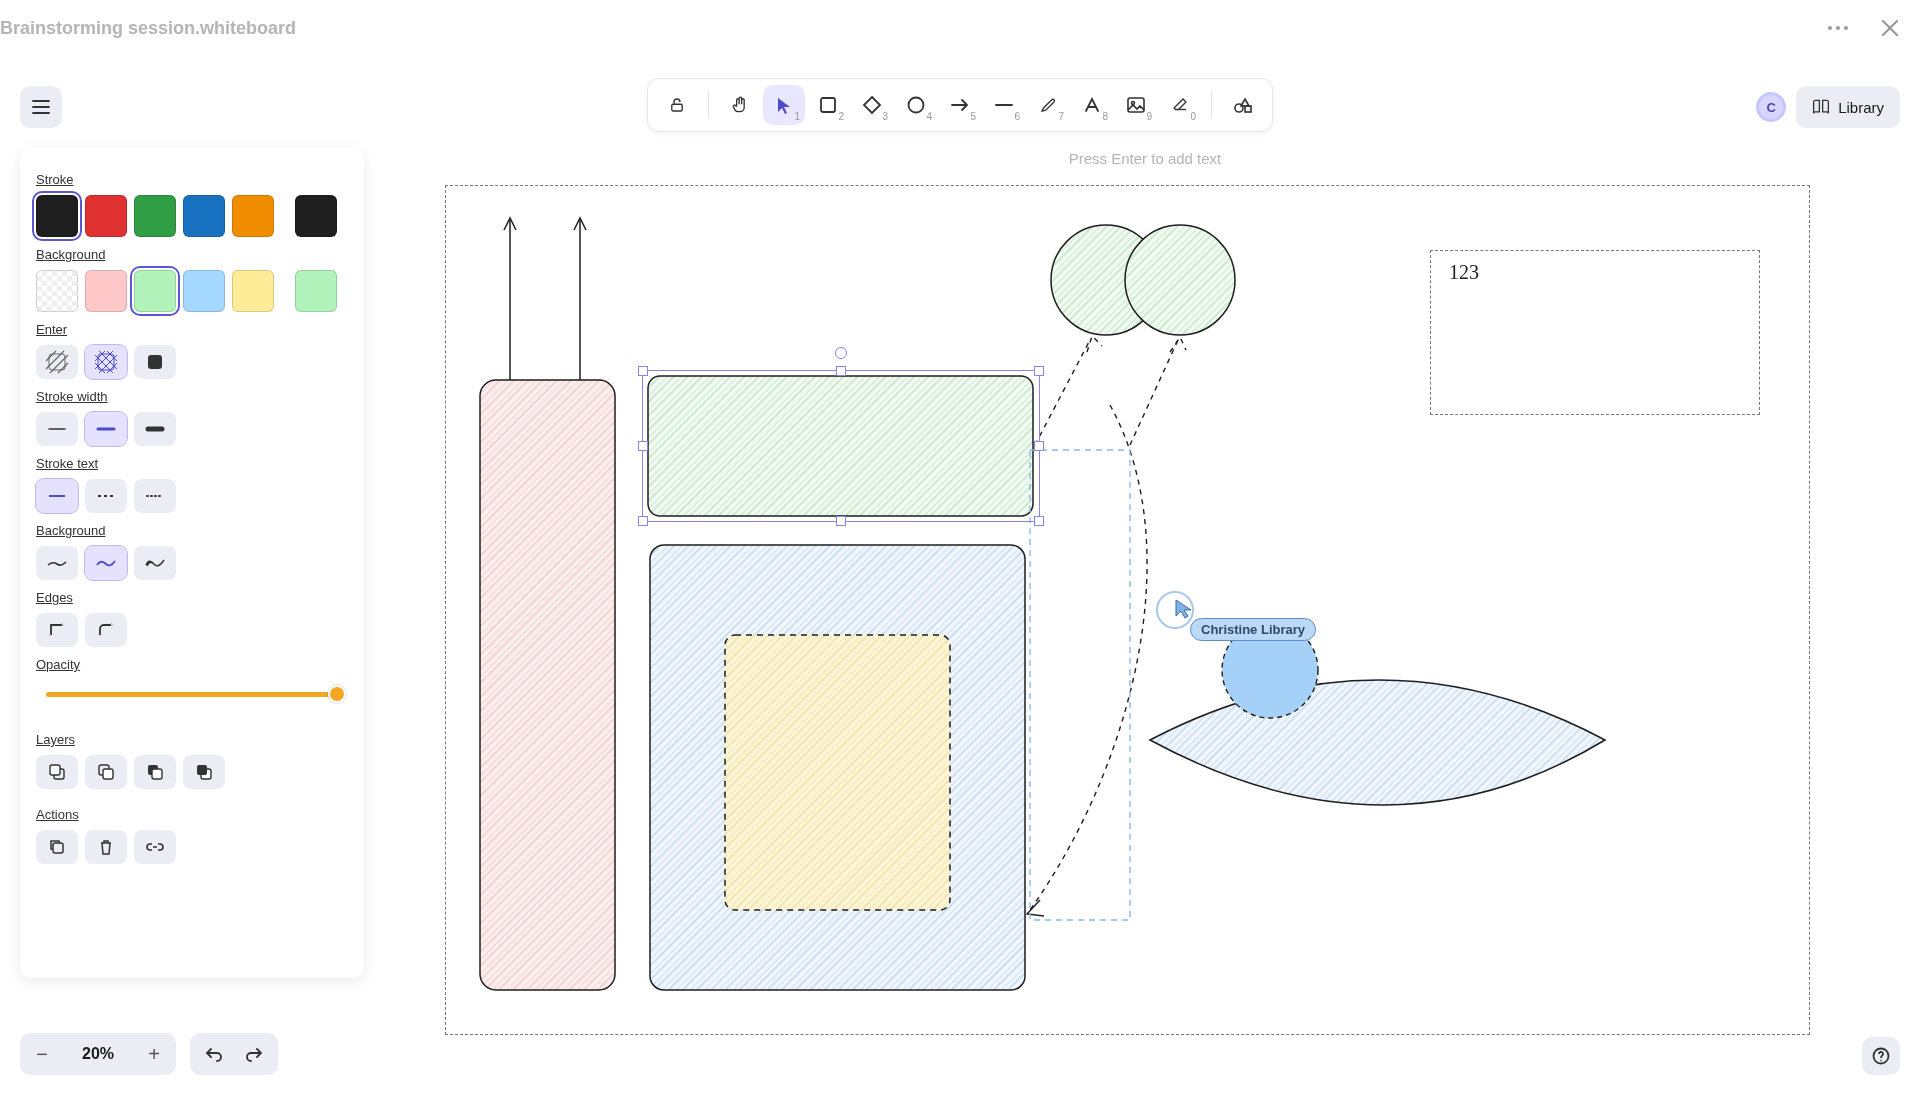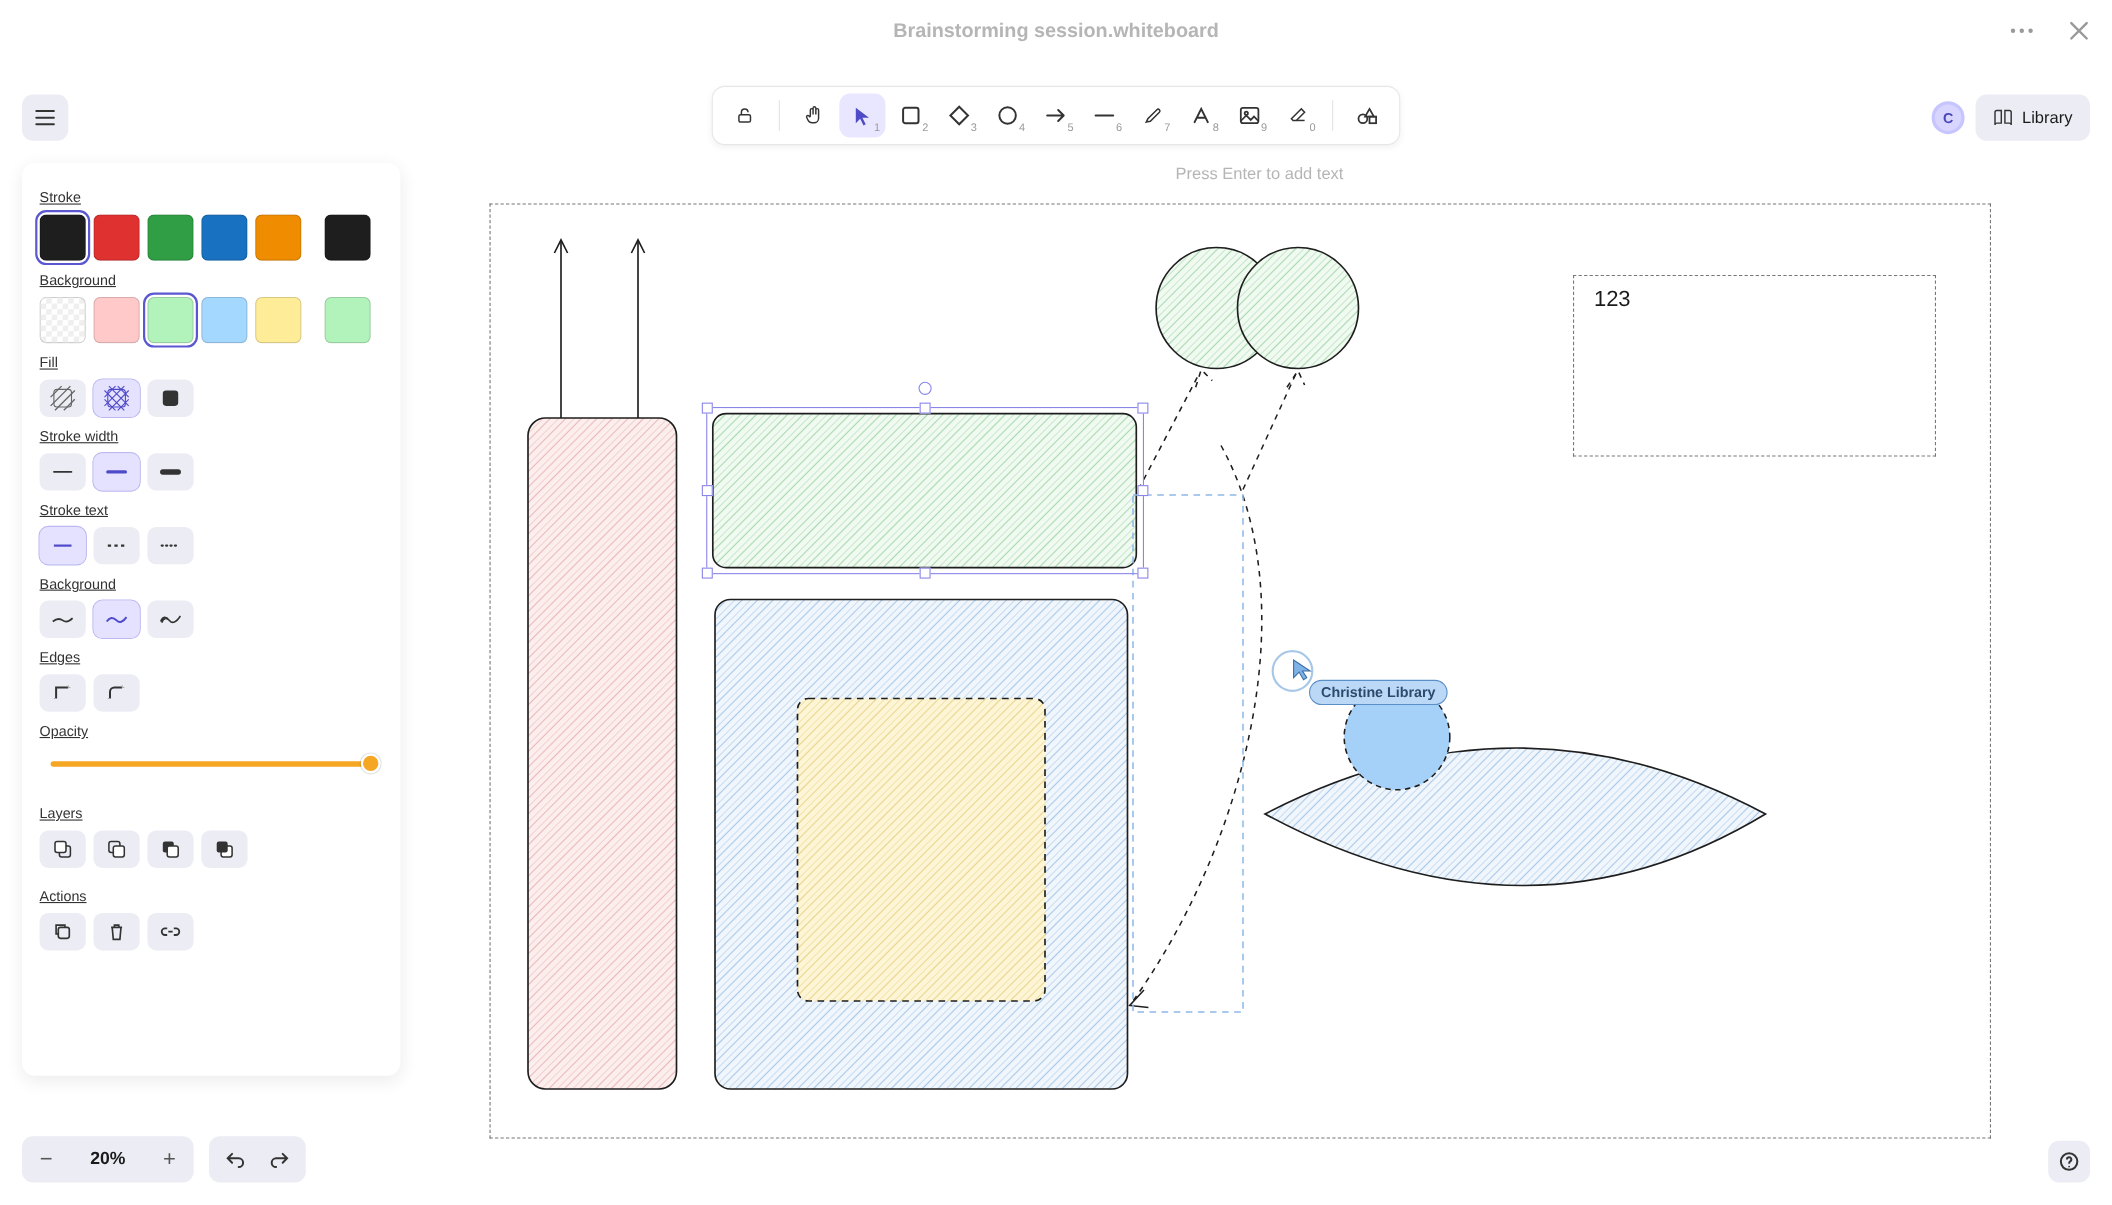--- a/index.html
+++ b/index.html
@@ -9,21 +9,21 @@
     --text:#1a1a1a;
     --border:#e5e5e5;
     --soft:#ececf4;
     --soft-hover:#e0e0e8;
     --accent:#6965db;
     --frame:#b8b8b8;
   }
   *{box-sizing:border-box;}
   html,body{margin:0;padding:0;width:1920px;height:1095px;font-family:-apple-system,Helvetica,Arial,sans-serif;font-size:14px;color:var(--text);background:var(--bg);overflow:hidden;}
   
-  .titlebar{position:absolute;top:0;left:0;right:0;height:56px;display:flex;align-items:center;justify-content:center;}
+  .titlebar{position:absolute;top:0;left:0;right:0;height:56px;display:flex;align-items:center;}
   .titlebar .title{color:#b5b5b5;font-size:18px;font-weight:600;}
   .titlebar .right{position:absolute;right:16px;top:0;height:56px;display:flex;align-items:center;gap:24px;}
   .titlebar .icon-btn{color:#888;display:flex;align-items:center;justify-content:center;width:28px;height:28px;cursor:pointer;}
   
   .hamburger{position:absolute;top:86px;left:20px;width:42px;height:42px;border-radius:10px;background:var(--soft);display:flex;align-items:center;justify-content:center;cursor:pointer;}
   
   .toolbar{position:absolute;top:78px;left:50%;transform:translateX(-50%);background:var(--panel);border:1px solid #e7e7e7;border-radius:12px;padding:6px 8px;display:flex;align-items:center;gap:2px;box-shadow:0 2px 6px rgba(0,0,0,.05);}
   .toolbar .tbtn{position:relative;width:42px;height:40px;border-radius:10px;display:flex;align-items:center;justify-content:center;cursor:pointer;color:#333;}
   .toolbar .tbtn.active{background:#e9e7ff;color:#4f4ac7;}
   .toolbar .sub{position:absolute;right:5px;bottom:3px;font-size:10px;color:#9a9a9a;}
@@ -61,21 +61,21 @@
   .help-btn{position:absolute;bottom:20px;right:20px;width:38px;height:38px;border-radius:10px;background:var(--soft);display:flex;align-items:center;justify-content:center;cursor:pointer;}
   
   .canvas{position:absolute;top:130px;left:390px;right:20px;bottom:20px;overflow:visible;}
   .placeholder{position:absolute;top:20px;left:50%;transform:translateX(-50%);color:#b5b5b5;font-size:15px;}
   .frame{position:absolute;border:1.5px dashed #888;}
   .sel-box{position:absolute;border:1.5px solid #8a86e8;}
   .sel-handle{position:absolute;width:10px;height:10px;background:#fff;border:1.5px solid #8a86e8;}
   .sel-rot{position:absolute;width:12px;height:12px;border:1.5px solid #8a86e8;border-radius:50%;background:#fff;}
   .user-cursor{position:absolute;}
   .user-cursor .lbl{background:#bcd8f7;border:1px solid #5b8fc7;color:#2a4a6e;font-size:13px;font-weight:600;padding:3px 10px;border-radius:12px;white-space:nowrap;}
-  .sketch-text{font-family:Liberation Sans, sans-serif;font-size:20px;}
+  .sketch-text{font-family:Liberation Serif, serif;font-size:20px;}
   svg{overflow:visible;}
 </style>
 </head>
 <body>
 
 <div class="titlebar">
   <div class="title">Brainstorming session.whiteboard</div>
   <div class="right">
     <div class="icon-btn">
       <svg width="22" height="6" viewBox="0 0 22 6">
@@ -209,21 +209,21 @@
   <div class="section-label">Background</div>
   <div class="row">
     <div class="swatch lg transparent"></div>
     <div class="swatch lg" style="background:#ffc9c9"></div>
     <div class="swatch lg selected" style="background:#b2f2bb"></div>
     <div class="swatch lg" style="background:#a5d8ff"></div>
     <div class="swatch lg" style="background:#ffec99"></div>
     <div class="swatch lg gap" style="background:#b2f2bb"></div>
   </div>
 
-  <div class="section-label">Fill</div>
+  <div class="section-label">Enter</div>
   <div class="row">
     <div class="chip">
         <svg width="18" height="18">
           <rect x="1" y="1" width="16" height="16" rx="3" fill="none" stroke="#666"></rect>
           <path d="M-2 8 L8 -2 M-2 16 L16 -2 M2 20 L20 2 M10 20 L20 10" stroke="#666" stroke-width="1.2"></path>
         </svg>
       </div>
     <div class="chip selected">
         <svg width="18" height="18">
           <rect x="1" y="1" width="16" height="16" rx="3" fill="none" stroke="#4f4ac7"></rect>

